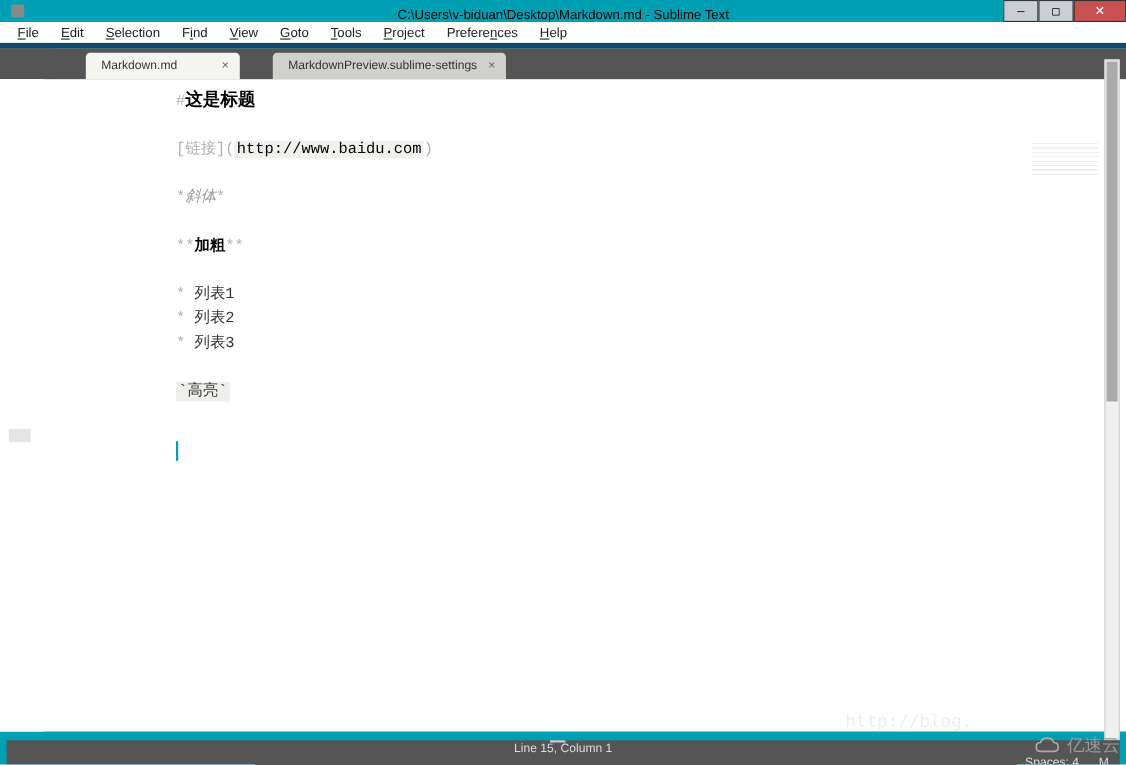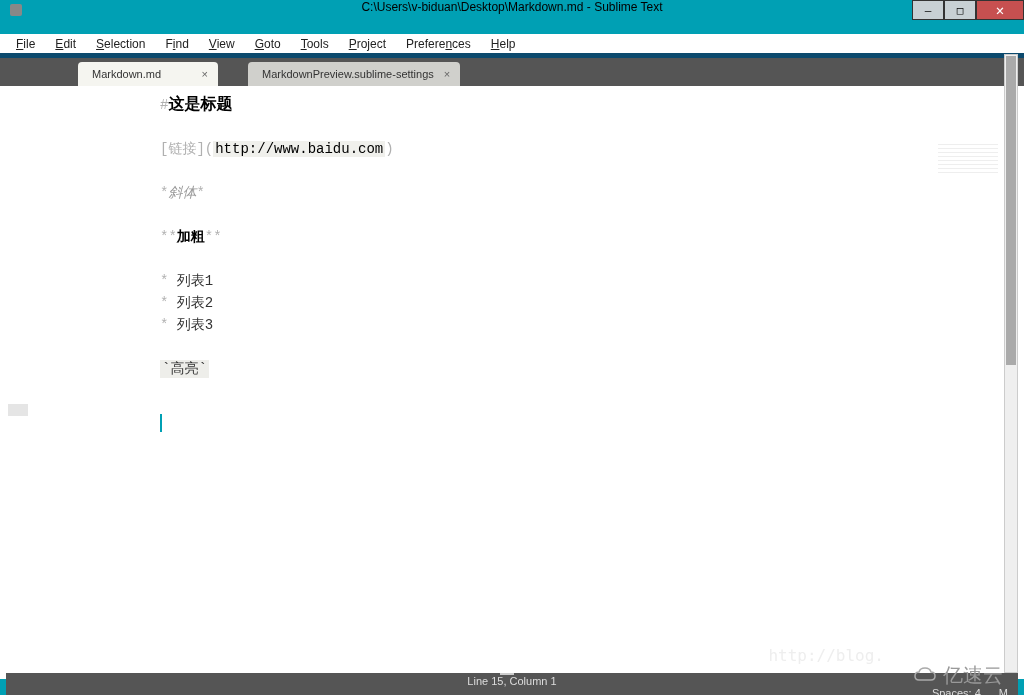--- a/index.html
+++ b/index.html
@@ -1,18 +1,18 @@
 <!DOCTYPE html>
 <html><head>
   <meta charset="utf-8">
   <style>
     * { margin: 0; padding: 0; box-sizing: border-box; }
     body { font-family: "Segoe UI", Tahoma, sans-serif; font-size: 12px; background: #00a0b4; width: 1024px; height: 695px; overflow: hidden; position: relative; }
     .window { width: 1024px; height: 695px; position: relative; }
-    .title-bar { background: #00a0b4; height: 34px; display: flex; align-items: flex-start; position: relative; text-decoration: underline; }
+    .title-bar { background: #00a0b4; height: 20px; display: flex; align-items: flex-end; position: relative; text-decoration: underline; }
     .sys-icon { width: 20px; height: 20px; margin-left: 6px; display: flex; align-items: center; justify-content: center; }
     .window-title { position: absolute; left: 50%; transform: translateX(-50%); color: #000; font-size: 12px; }
     .win-controls { position: absolute; right: 0; top: 0; display: flex; }
     .win-btn { width: 32px; height: 20px; display: flex; align-items: center; justify-content: center; border: 1px solid #333; font-family: monospace; font-size: 11px; cursor: default; }
     .win-min { background: #c8d0d4; }
     .win-max { background: #c8d0d4; }
     .win-close { background: #c75050; color: #fff; width: 48px; font-size: 14px; font-weight: bold; }
     .menu-bar { background: #fff; height: 24px; display: flex; align-items: center; padding: 0 8px; gap: 4px; border-bottom: 5px solid #0c4a6e; }
     .menu-item { padding: 2px 8px; color: #222; font-size: 12px; cursor: default; }
     .menu-item u { text-decoration: underline; }
@@ -34,21 +34,21 @@
     .md-list-text { color: #333; margin-top: 22px; }
     .md-code { background: #eeeeea; color: #333; padding: 1px 2px; }
     .line { white-space: pre; }
     .cursor { display: inline-block; width: 2px; height: 18px; background: #00a0b4; vertical-align: middle; margin-top: 12px; }
     .scrollbar-right { position: absolute; right: 6px; top: 54px; bottom: 22px; width: 14px; background: #efefef; border: 1px solid #ccc; }
     .scrollbar-thumb { position: absolute; top: 1px; left: 1px; right: 1px; height: 50%; background: #aaa; }
     .minimap { position: absolute; right: 26px; top: 58px; width: 60px; height: 30px; background: repeating-linear-gradient(to bottom, #ddd 0px, #ddd 1px, transparent 1px, transparent 4px); opacity: 0.5; }
     .status-bar { position: absolute; bottom: 0; left: 6px; right: 6px; height: 22px; background: #555; color: #ddd; display: flex; align-items: center; padding: 0 10px; font-size: 11px; flex-direction: column; }
     .status-icon { width: 14px; height: 10px; border: 1px solid #ccc; margin-right: 10px; }
     .status-right { margin-left: auto; display: flex; gap: 18px; }
-    .watermark { position: absolute; right: 21px; bottom: 6px; color: #999; font-size: 20px; pointer-events: none; display: flex; align-items: center; gap: 6px; }
+    .watermark { position: absolute; right: 6px; bottom: 6px; color: #999; font-size: 16px; pointer-events: none; display: flex; align-items: center; gap: 6px; }
     .watermark-url { position: absolute; right: 140px; bottom: 30px; color: #eee; font-size: 16px; font-family: monospace; pointer-events: none; }
   </style>
 </head>
 <body>
 
 <div class="window">
   <div class="title-bar">
     <div class="sys-icon">
       <svg width="16" height="16" viewBox="0 0 16 16">
           <rect x="2" y="2" width="12" height="12" fill="#888" rx="2"></rect>

